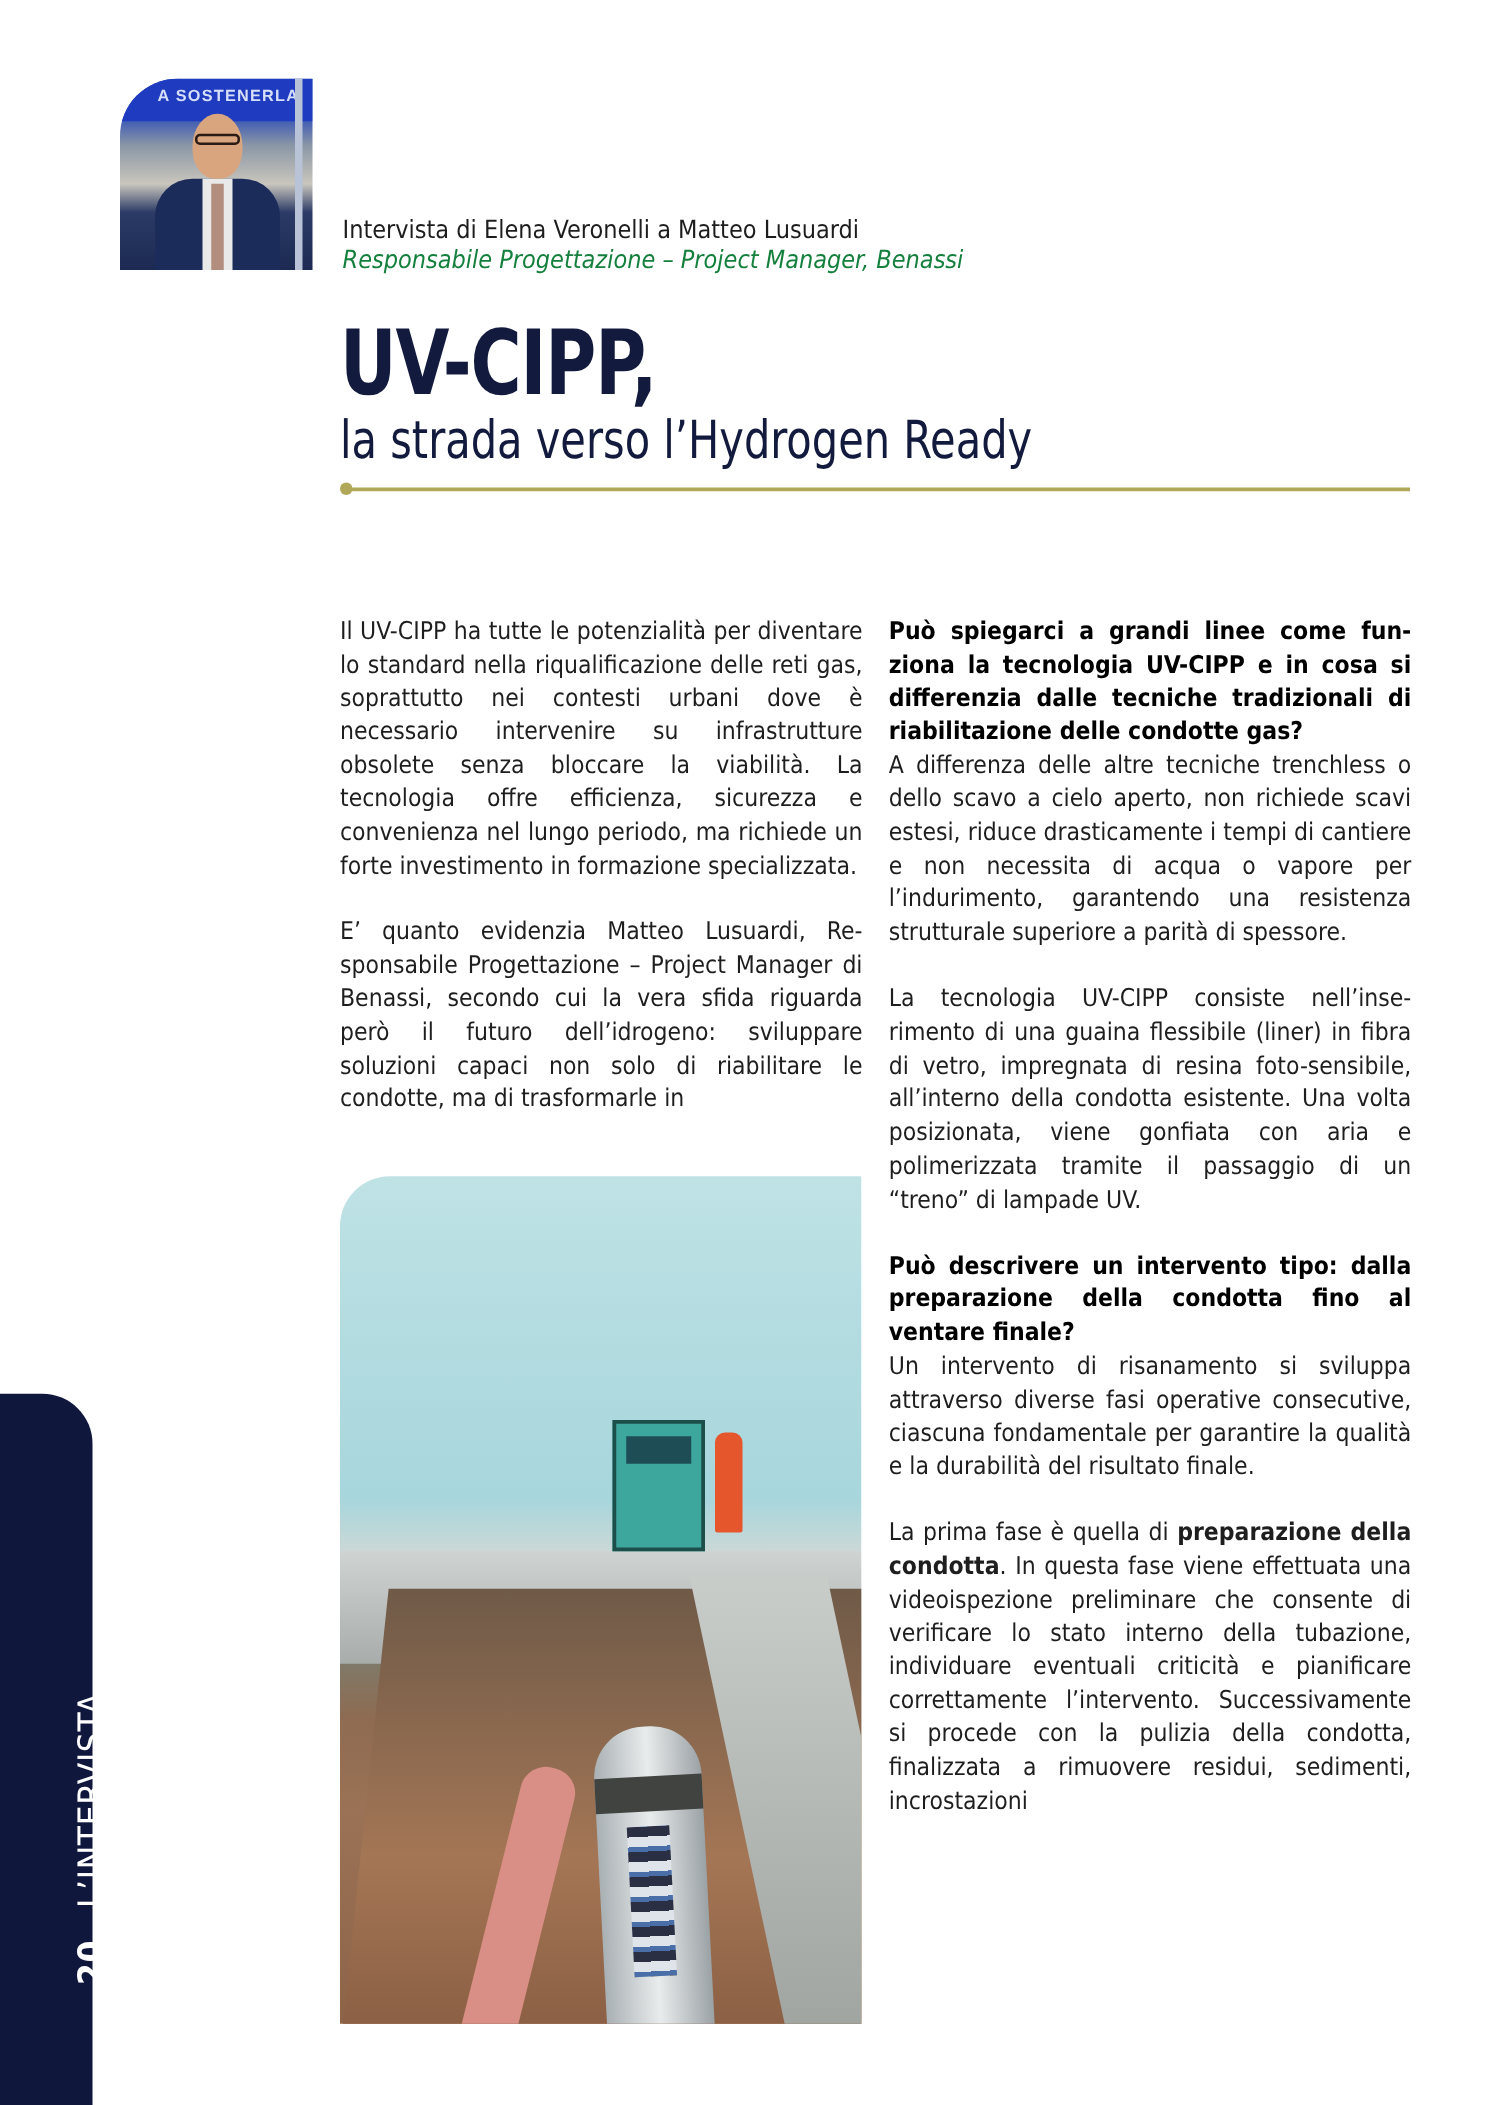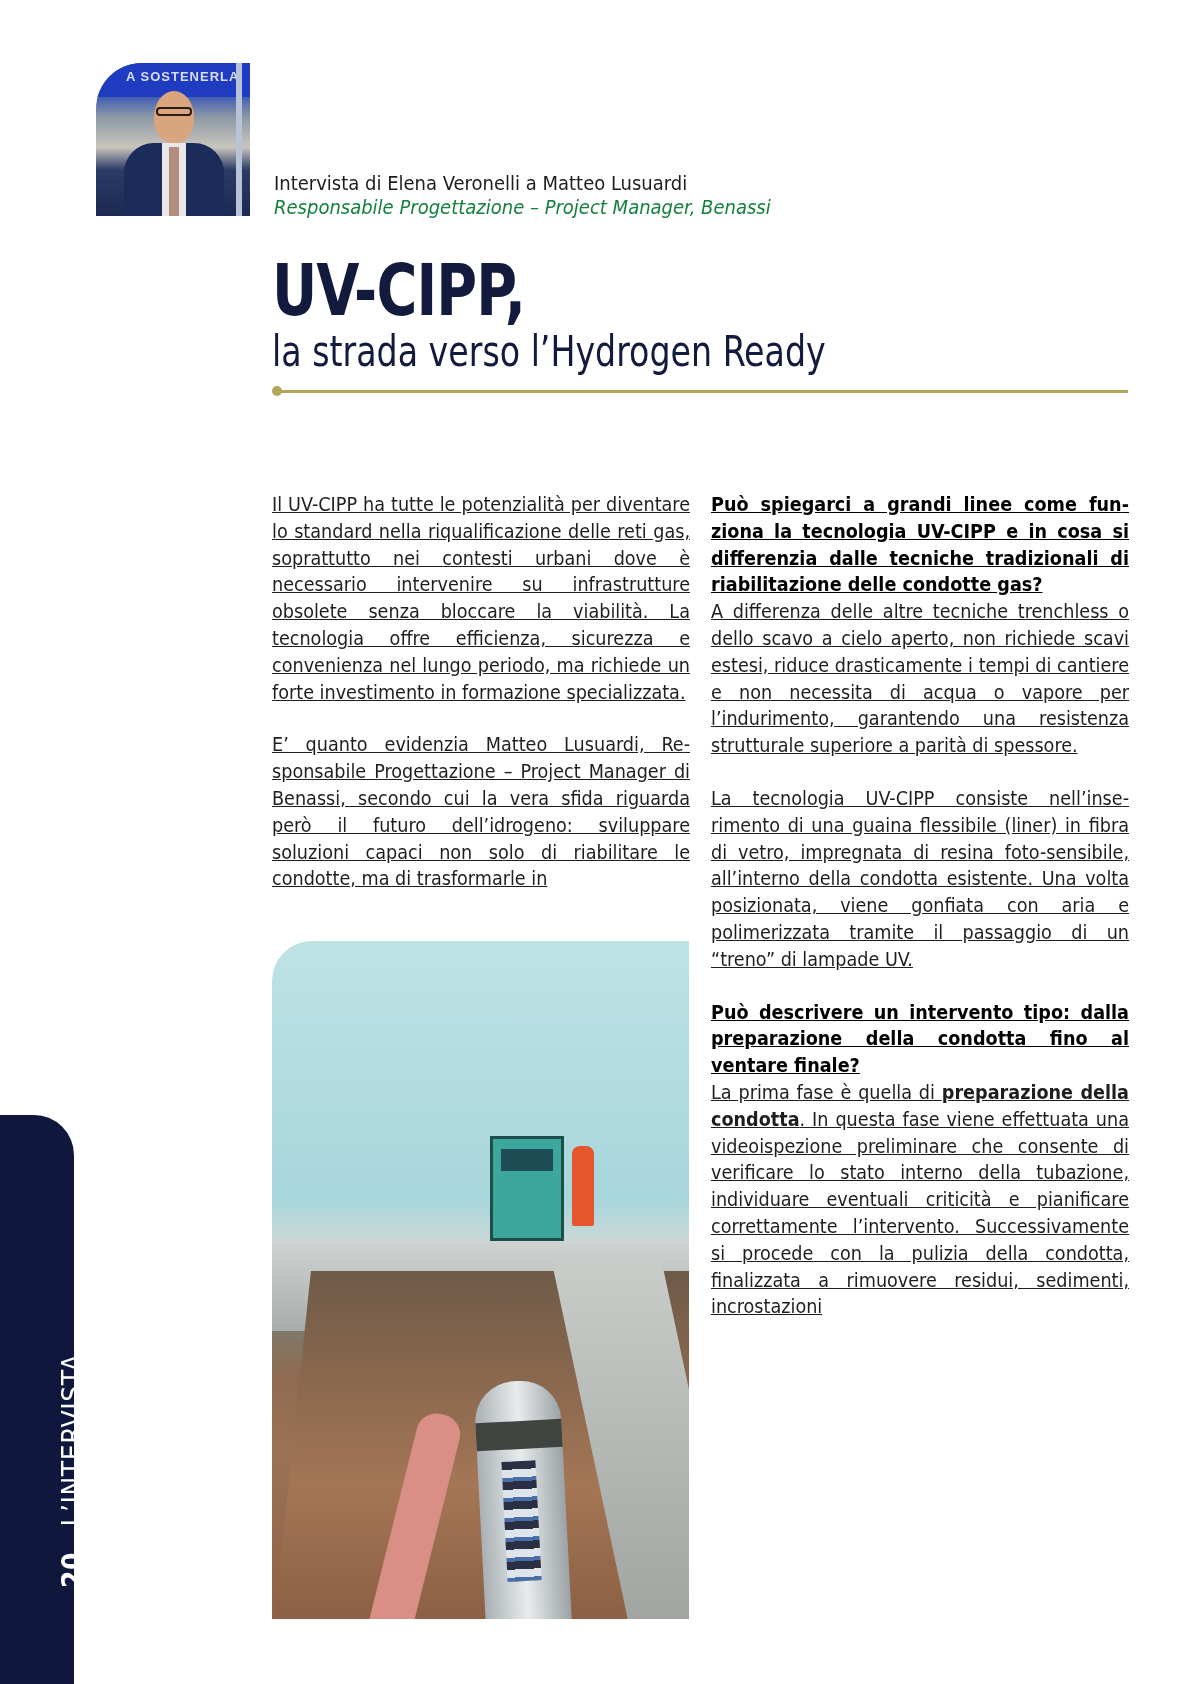--- a/index.html
+++ b/index.html
@@ -22,21 +22,21 @@
   .byline .b2 { font-style:italic; color:#15803d; }
 
   .title { position:absolute; left:272px; top:240px; color:#121a3d;margin-top:12px; }
   .title .t1 { font-family:"DejaVu Sans Condensed","DejaVu Sans", sans-serif; font-weight:bold; font-size:72px; line-height:76px; letter-spacing:-1px; transform:scaleX(0.86); transform-origin:left; }
   .title .t2 { font-family:"DejaVu Sans Condensed","DejaVu Sans", sans-serif; font-size:42px; line-height:48px; transform:scaleX(0.88); transform-origin:left; white-space:nowrap; }
 
   .rule { position:absolute; left:278px; top:390px; width:850px; height:3px; background:#b0a858; }
   .rule-dot { position:absolute; left:272px; top:386px; width:10px; height:10px; border-radius:50%; background:#b0a858; }
 
   .col { position:absolute; width:418px; font-size:19.6px; line-height:26.8px; text-align:justify; color:#1e1e1e; }
-  .col p { margin:0 0 26px 0; hyphens:manual;text-decoration:underline; }
+  .col p { margin:0 0 26px 0; hyphens:manual; }
   .col .q { font-weight:bold; margin:0; color:#000000; }
   .col1 { left:272px; top:492px; }
   .col2 { left:711px; top:492px; }
 
   .photo { position:absolute; left:272px; top:941px; width:417px; height:678px; overflow:hidden;
            border-top-left-radius:40px;
            background:linear-gradient(180deg,#bfe2e5 0%,#a7d6dc 38%,#cfd8d6 45%,#9da9a8 52%,#7f7a6a 57%,#8e6b52 64%,#9b7255 75%,#8d6448 100%); }
   .photo .road { position:absolute; left:0; top:300px; width:100%; height:90px; background:linear-gradient(180deg,#cfd3d2,#a8adab); }
   .photo .truck { position:absolute; left:218px; top:195px; width:74px; height:105px; background:#3da79d; border:3px solid #1c4e4a; box-sizing:border-box; }
   .photo .truck .win { position:absolute; left:8px; top:10px; width:52px; height:22px; background:#1f4d55; }
@@ -99,17 +99,18 @@
     <div class="ring"></div>
     <div class="liner"></div>
   </div>
 </div>
 
 <div class="col col2">
   <p class="q">Può spiegarci a grandi linee come fun­ziona la tecnologia UV-CIPP e in cosa si differenzia dalle tecniche tradizionali di riabilitazione delle condotte gas?</p>
   <p>A differenza delle altre tecniche trench­less o dello scavo a cielo aperto, non ri­chiede scavi estesi, riduce drasticamente i tempi di cantiere e non necessita di acqua o vapore per l’indurimento, garantendo una resistenza strutturale superiore a pa­rità di spessore.</p>
   <p>La tecnologia UV-CIPP consiste nell’inse­rimento di una guaina flessibile (liner) in fibra di vetro, impregnata di resina foto-sensibile, all’interno della condotta esistente. Una volta posizionata, viene gonfiata con aria e polimerizzata tramite il passaggio di un “treno” di lampade UV.</p>
   <p class="q">Può descrivere un intervento tipo: dal­la preparazione della condotta fino al ventare finale?</p>
+  <p>Un intervento di risanamento si sviluppa attraverso diverse fasi operative consecu­tive, ciascuna fondamentale per garantire la qualità e la durabilità del risultato fi­nale.</p>
   <p><span>La prima fase è quella di </span><b>preparazione della condotta</b><span>. In questa fase viene ef­fettuata una videoispezione preliminare che consente di verificare lo stato interno della tubazione, individuare eventuali cri­ticità e pianificare correttamente l’inter­vento. Successivamente si procede con la pulizia della condotta, finalizzata a ri­muovere residui, sedimenti, incrostazioni</span></p>
 </div>
 
 <div class="tab"></div>
 <div class="tab-label"><span class="num">20</span><span> . </span><span>L’INTERVISTA</span></div>
 
 </body></html>

